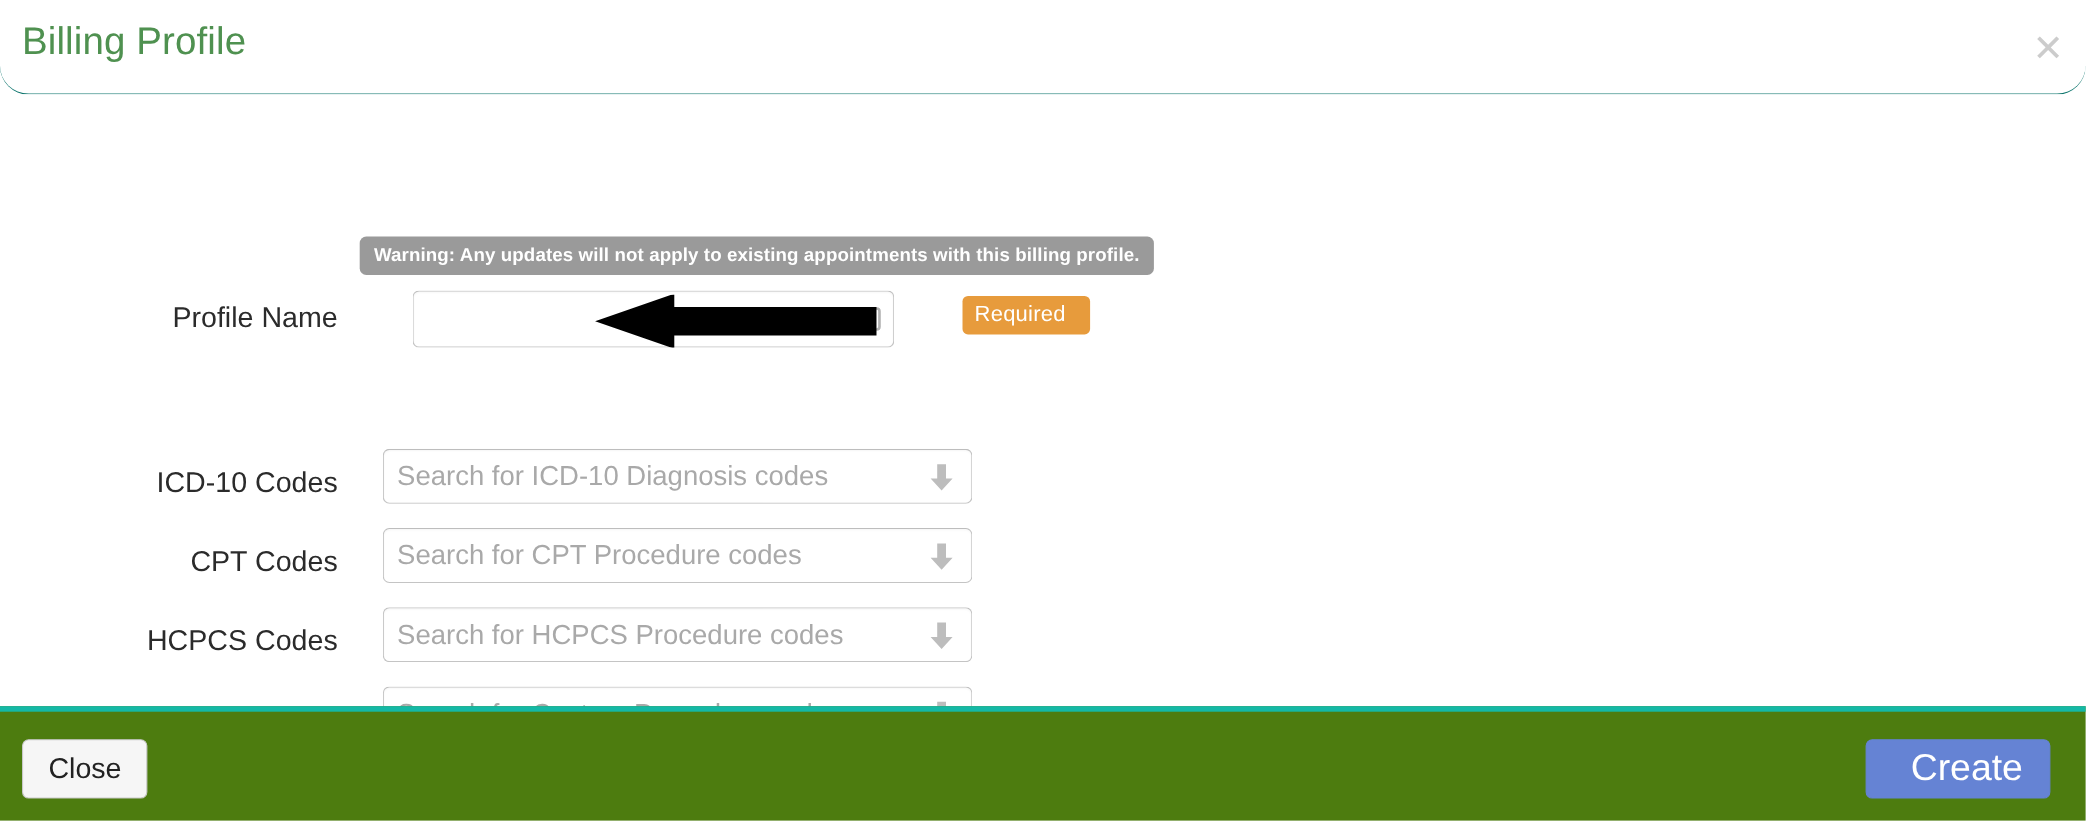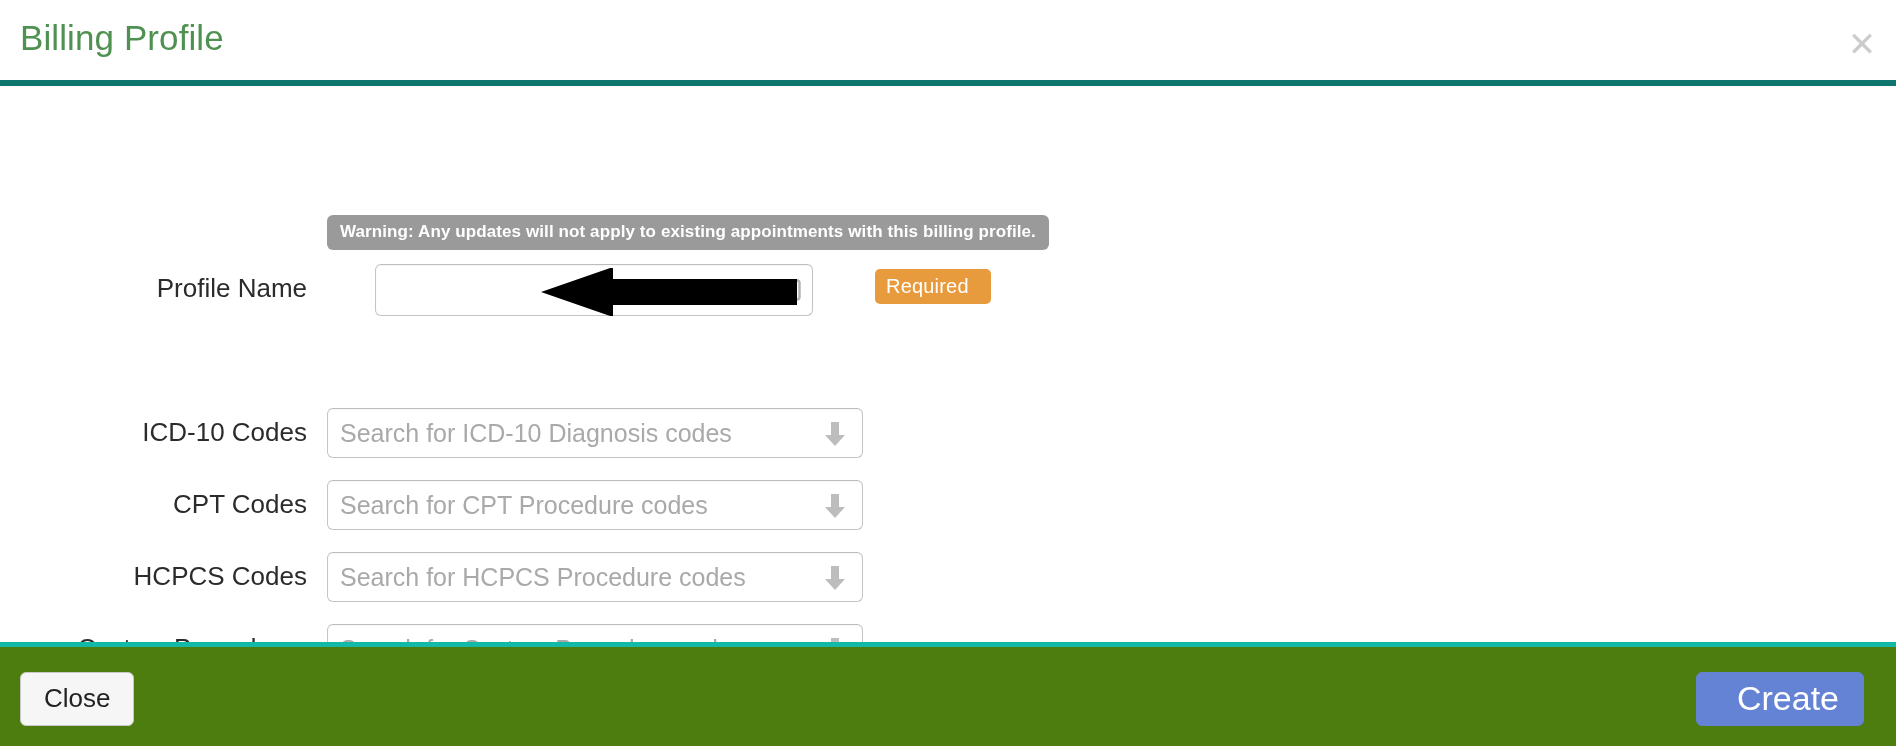--- a/index.html
+++ b/index.html
@@ -22,22 +22,23 @@
     background: #ffffff;
     display: flex;
     flex-direction: column;
   }
 
   
   .modal-header {
     position: relative;
     height: 86px;
     flex: 0 0 86px;
-    border-bottom: 6px solid #0f766e;
-    box-sizing: border-box;
+    border-bottom: 1px solid #0f766e;
+    box-sizing: border-box;
+    border-radius: 26px;
   }
   .modal-title {
     position: absolute;
     left: 20px;
     top: 17px;
     font-size: 35px;
     line-height: 42px;
     color: #4f9150;
     font-weight: 400;
     letter-spacing: 0.1px;
@@ -144,22 +145,23 @@
   }
 
   
   .select-row-wrap {
     position: absolute;
     left: 0;
     top: 322px;
   }
   .select-row {
     display: flex;
-    align-items: flex-start;
+    align-items: center;
     margin-bottom: 22px;
+    gap: 21px;
   }
   .select-row:last-child { margin-bottom: 0; }
   .select-box {
     margin-left: 20px;
     position: relative;
     width: 536px;
     height: 50px;
     box-sizing: border-box;
     border: 1px solid #c4c4c4;
     border-top-color: #bdbdbd;

